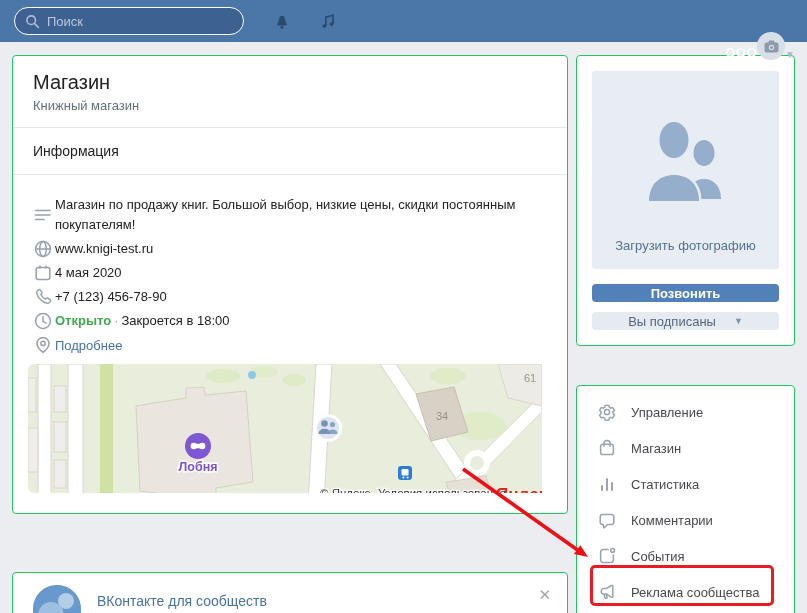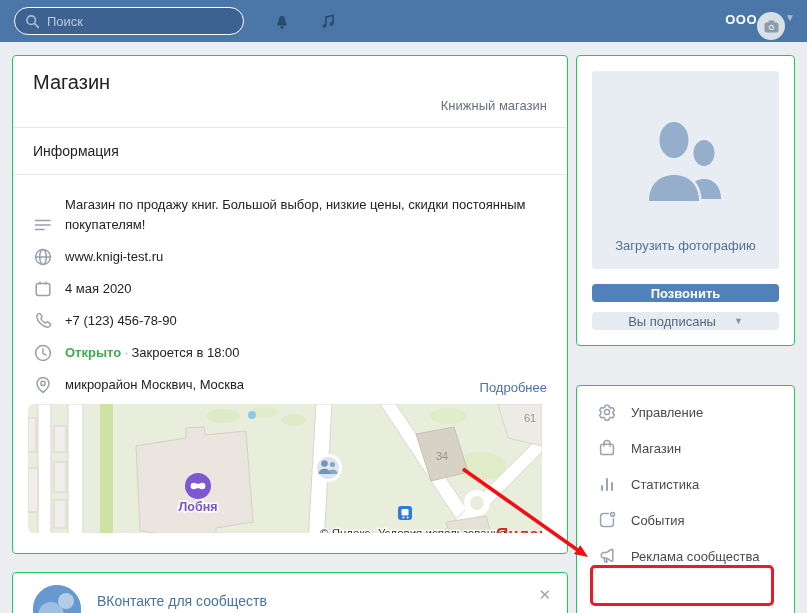--- a/index.html
+++ b/index.html
@@ -7,40 +7,40 @@
   body { font-family:"Liberation Sans", sans-serif; font-size:13px; background:#ebedf0; overflow:hidden; }
   .page { position:relative; width:807px; height:613px; overflow:hidden; }
 
   
   .topbar { position:absolute; top:0; left:0; width:807px; height:42px; background:#4a76a8; z-index:5; }
   .search-pill { position:absolute; left:14px; top:7px; width:230px; height:28px; border-radius:14px;
     background:#3d6191; border:1px solid #ffffff; display:flex; align-items:center; padding:0 10px; gap:7px; }
   .search-pill .ph { color:#b8c9dd; font-size:13px; }
   .hicon { position:absolute; top:9px; width:24px; height:24px; display:flex; align-items:center; justify-content:center; }
   .hicon svg { display:block; }
-  .user-box { position:absolute; right:12px; top:12px; height:42px; display:flex; align-items:flex-start; }
+  .user-box { position:absolute; right:12px; top:18px; height:42px; display:flex; align-items:flex-end; }
   .user-name { color:#ffffff; font-weight:bold; font-size:13px; letter-spacing:.5px; }
   .avatar { width:28px; height:28px; border-radius:50%; background:#d8dfe6; display:flex; align-items:center; justify-content:center; }
   .chev { color:#a6bdd6; font-size:10px; }
 
   
   .card { position:absolute; background:#ffffff; border:1px solid #22c55e; border-radius:4px; }
   .card-main { left:12px; top:55px; width:556px; }
   .card-banner { left:12px; top:572px; width:556px; height:110px; }
   .card-actions { left:576px; top:55px; width:219px; }
   .card-menu { left:576px; top:385px; width:219px; height:260px; }
 
   
   .ca-head { padding:14px 20px 12px; border-bottom:1px solid #e7e8ec; }
   .pg-title { font-size:20px; line-height:24px; color:#222222; font-weight:500; }
-  .pg-sub { font-size:13px; line-height:18px; color:#65707d; margin-top:3px;text-align:right; }
+  .pg-sub { font-size:13px; line-height:18px; color:#65707d; margin-top:3px; }
   .ca-section { padding:15px 20px; border-bottom:1px solid #e7e8ec; font-size:14px; color:#222; }
   .ca-info { padding:8px 20px 0; }
-  .irow { display:flex; gap:12px; margin-top:12px; align-items:flex-end; }
-  .irow + .irow { margin-top:12px; }
+  .irow { display:flex; gap:2px; margin-top:12px; align-items:center; }
+  .irow + .irow { margin-top:4px; }
   .irow .ric { width:20px; height:20px; flex:0 0 20px; color:#97a1ac; margin-top:0; }
   .irow .rtx { line-height:20px; color:#222; flex:1; }
   .lnk { color:#4872a3; cursor:pointer; }
   .green { color:#3faa4f; font-weight:bold; }
   .dotsep { color:#9aa2ab; padding:0 3px; }
   .more { color:#4872a3; white-space:nowrap; }
   .map-wrap { margin:9px 15px 0; height:129px; border-radius:6px; overflow:hidden; position:relative; cursor:grab; }
   .card-main .bottom-pad { height:20px; }
 
   
@@ -182,21 +182,20 @@
       </div>
       <div class="irow">
         <span class="ric">
           <svg width="20" height="20" viewBox="0 0 20 20">
               <g fill="none" stroke="currentColor" stroke-width="1.5">
                 <path d="M10 2.6c-3.3 0-6 2.6-6 5.9 0 4.3 6 8.9 6 8.9s6-4.6 6-8.9c0-3.3-2.7-5.9-6-5.9z"></path>
                 <circle cx="10" cy="8.4" r="2.1"></circle>
               </g>
             </svg>
         </span>
-        <span class="rtx lnk">микрорайон Москвич, Москва</span>
         <span class="more lnk">Подробнее</span>
       </div>
     </div>
 
     <div class="map-wrap">
       <svg width="514" height="139" viewBox="0 0 514 139">
         <rect width="514" height="139" fill="#e8eedb"></rect>
         <ellipse cx="195" cy="12" rx="17" ry="7" fill="#dfeac6"></ellipse>
         <ellipse cx="236" cy="8" rx="14" ry="6" fill="#e2ecca"></ellipse>
         <ellipse cx="266" cy="16" rx="12" ry="6" fill="#dfeac6"></ellipse>
@@ -331,20 +330,28 @@
                 <line x1="10" y1="16" x2="10" y2="5"></line>
                 <line x1="15" y1="16" x2="15" y2="9"></line>
               </g>
             </svg>
         </span>
         <span class="mi-label">Статистика</span>
       </div>
       <div class="menu-item">
         <span class="mi-icon">
           <svg width="20" height="20" viewBox="0 0 20 20">
+              <path d="M16.8 6.8c0-1.3-1-2.3-2.3-2.3H5.5c-1.3 0-2.3 1-2.3 2.3v5.4c0 1.3 1 2.3 2.3 2.3h.9v2.7c0 .4.5.7.8.4l3.6-3.1h3.7c1.3 0 2.3-1 2.3-2.3V6.8z" fill="none" stroke="currentColor" stroke-width="1.5" stroke-linejoin="round"></path>
+            </svg>
+        </span>
+        <span class="mi-label">Комментарии</span>
+      </div>
+      <div class="menu-item">
+        <span class="mi-icon">
+          <svg width="20" height="20" viewBox="0 0 20 20">
               <g fill="none" stroke="currentColor" stroke-width="1.5">
                 <path d="M11.8 3.6H6.2A2.6 2.6 0 003.6 6.2v7.6a2.6 2.6 0 002.6 2.6h7.6a2.6 2.6 0 002.6-2.6V8.2"></path>
                 <circle cx="15.6" cy="4.4" r="1.9"></circle>
               </g>
             </svg>
         </span>
         <span class="mi-label">События</span>
       </div>
       <div class="menu-item">
         <span class="mi-icon">

